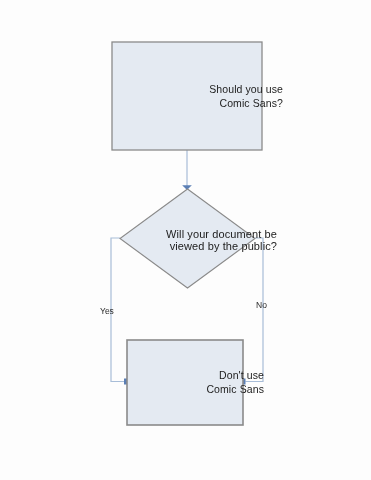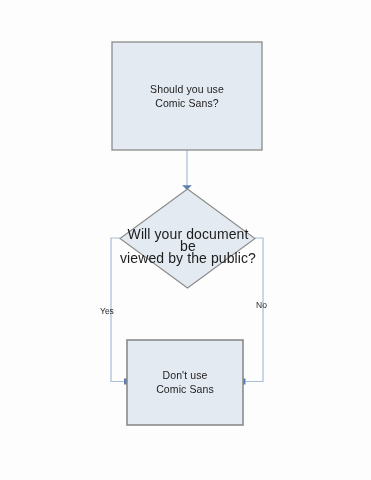--- a/index.html
+++ b/index.html
@@ -17,38 +17,39 @@
   }
   #flow-canvas {
     position: absolute;
     left: 0;
     top: 0;
     width: 371px;
     height: 480px;
   }
   .node-text {
     position: absolute;
-    text-align: center;
+    text-align: right;
     color: #1c1c1c;
     font-size: 10.5px;
     line-height: 13.5px;
     letter-spacing: 0.1px;
     white-space: pre-line;
     pointer-events: none;
+    padding-left: 21px;
   }
   #start-node-text {
     left: 112px;
     top: 83px;
     width: 150px;
   }
   #decision-node-text {
     left: 120px;
     top: 228px;
     width: 136px;
-    font-size: 14px;
+    font-size: 11px;
     line-height: 12px;
   }
   #end-node-text {
     left: 127px;
     top: 369px;
     width: 116px;
   }
   .edge-label {
     position: absolute;
     color: #2b2b2b;

